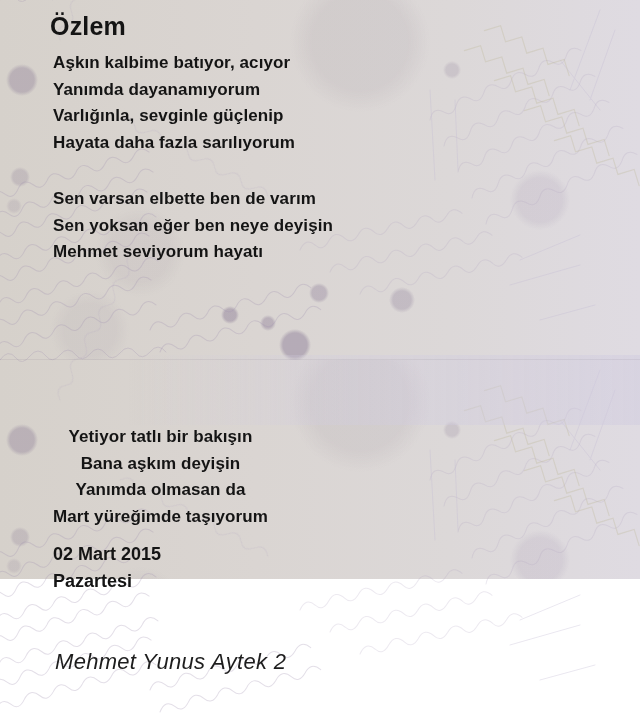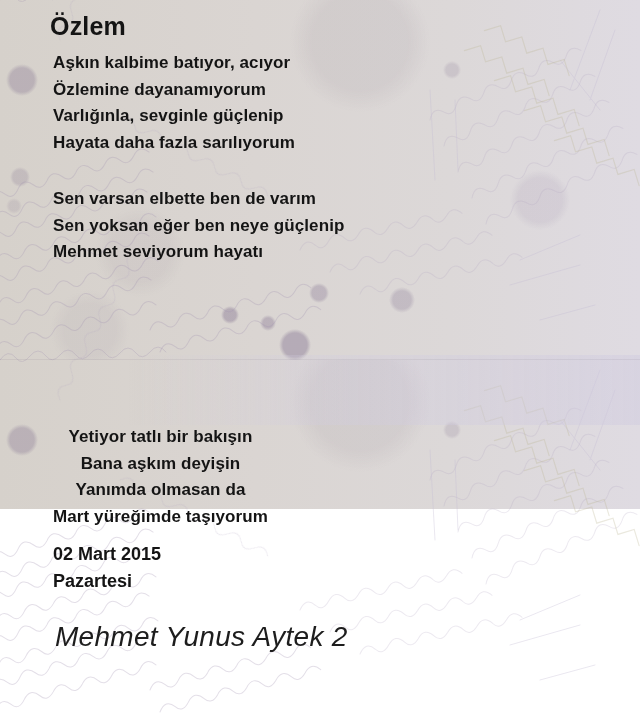--- a/index.html
+++ b/index.html
@@ -8,21 +8,21 @@
   }
   body {
     width: 640px;
     height: 720px;
     overflow: hidden;
     font-family: "Liberation Sans", sans-serif;
   }
   .page {
     position: relative;
     width: 640px;
-    height: 509px;
+    height: 579px;
     
     background: linear-gradient(90deg, #d6d1cb 0%, #dad5d2 40%, #dcd8d8 70%, #dfdbe2 100%);
   }
   
   .stains {
     position: absolute;
     inset: 0;
     pointer-events: none;
     background-image:
       radial-gradient(circle at 22px 80px,  rgba(140,125,150,0.38) 0 12px, rgba(140,125,150,0) 16px),
@@ -94,22 +94,22 @@
     position: absolute;
     left: 53px;
     top: 541px;
     font-size: 18px;
     font-weight: bold;
     line-height: 27px;
   }
   .author {
     position: absolute;
     left: 55px;
-    top: 621px;
-    font-size: 28px;
+    top: 649px;
+    font-size: 22px;
     font-style: italic;
     font-weight: normal;
     color: #1d1d1d;
     letter-spacing: 0.3px;
   }
 </style>
 </head>
 <body>
 
 <div class="page">
@@ -169,28 +169,28 @@
 
   <div class="wash"></div>
   <div class="seam"></div>
 
   <div class="content">
 
     <div class="title">Özlem</div>
 
     <div class="stanza stanza-1">
       <div>Aşkın kalbime batıyor, acıyor</div>
-      <div>Özlemine dayanamıyorum</div>
+      <div>Yanımda dayanamıyorum</div>
       <div>Varlığınla, sevginle güçlenip</div>
       <div>Hayata daha fazla sarılıyorum</div>
     </div>
 
     <div class="stanza stanza-2">
       <div>Sen varsan elbette ben de varım</div>
-      <div>Sen yoksan eğer ben neye güçlenip</div>
+      <div>Sen yoksan eğer ben neye deyişin</div>
       <div>Mehmet seviyorum hayatı</div>
     </div>
 
     <div class="stanza stanza-3">
       <div>Yetiyor tatlı bir bakışın</div>
       <div>Bana aşkım deyişin</div>
       <div>Yanımda olmasan da</div>
       <div>Mart yüreğimde taşıyorum</div>
     </div>
 

